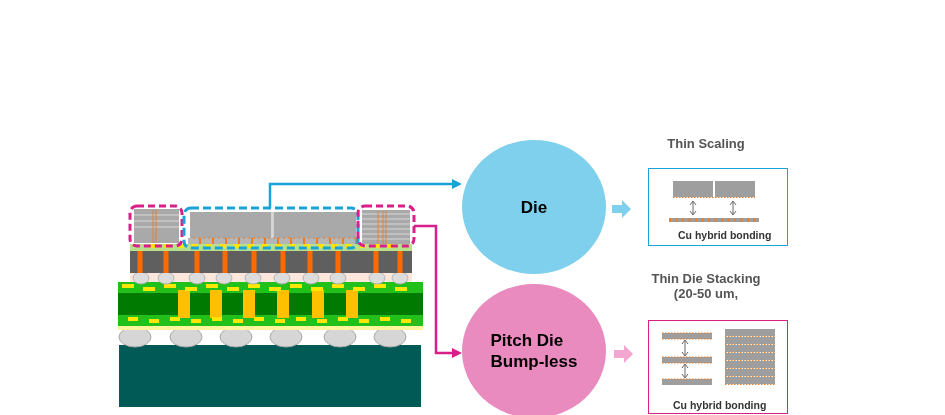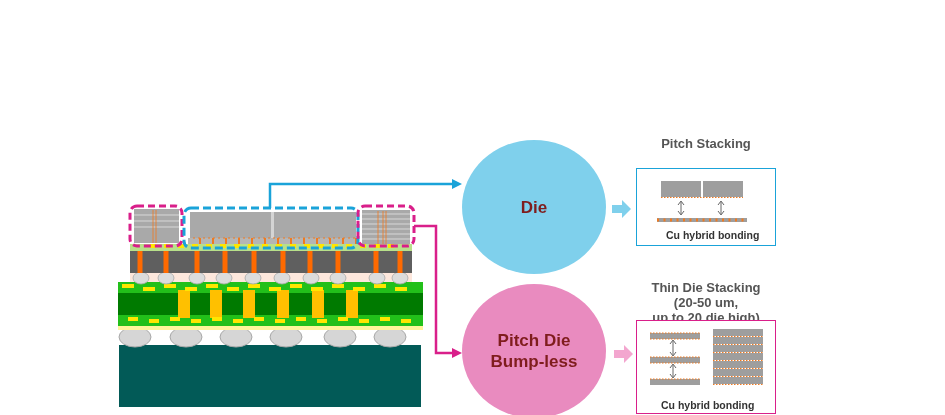--- a/index.html
+++ b/index.html
@@ -1,22 +1,22 @@
 <!DOCTYPE html>
 <html><head>
 <meta charset="utf-8">
 <style>
   html, body { margin: 0; padding: 0; background: #ffffff; }
   body { width: 945px; height: 415px; position: relative; overflow: hidden; font-family: "Liberation Sans", sans-serif; }
   .abs { position: absolute; }
-  .circle { position: absolute; border-radius: 50%; display: flex; align-items: center; justify-content: center; text-align: center; color: #7f1d1d; font-weight: bold; font-size: 17px; line-height: 21px; }
+  .circle { position: absolute; border-radius: 50%; display: flex; align-items: center; justify-content: center; color: #000000; font-weight: bold; font-size: 17px; line-height: 21px; }
   .circle-blue { left: 462px; top: 140px; width: 144px; height: 134px; background: #7fd0ec; }
   .circle-pink { left: 462px; top: 284px; width: 144px; height: 134px; background: #e98bbf; }
   .title { position: absolute; text-align: center; color: #555555; font-weight: bold; font-size: 13px; line-height: 15px; }
-  .box { position: absolute; background: #ffffff; box-sizing: border-box; }
+  .box { position: absolute; background: #ffffff; box-sizing: border-box; margin-left: 12px; }
   .box-blue { left: 636px; top: 168px; width: 140px; height: 78px; border: 1.5px solid #1aa3d9; }
   .box-pink { left: 636px; top: 320px; width: 140px; height: 94px; border: 1.5px solid #d91f8a; }
   .caption { position: absolute; font-size: 10.5px; color: #333333; font-weight: bold; white-space: nowrap; }
 </style>
 </head>
 <body>
 
 <svg class="abs" style="left:0;top:0" width="945" height="415">
 
   <rect x="119" y="345" width="302" height="62" fill="#025a57"></rect>
@@ -225,26 +225,25 @@
   </div>
 </div>
 <div class="circle circle-pink">
   <div>
     <div>Pitch Die</div>
     <div>Bump-less</div>
   </div>
 </div>
 
 <div class="title" style="left:636px; top:136px; width:140px;">
-  <div>Pitch Stacking</div>
-</div>
-<div class="title" style="left:626px; top:280px; width:160px;">
+  <div>Thin Scaling</div>
+</div>
+<div class="title" style="left:626px; top:271px; width:160px;">
   <div>Thin Die Stacking</div>
   <div>(20-50 um,</div>
-  <div>up to 20 die high)</div>
 </div>
 
 <div class="box box-blue">
   <svg class="abs" style="left:0;top:0" width="138" height="76">
     <rect x="24" y="12" width="40" height="16" fill="#9e9e9e"></rect>
     <rect x="66" y="12" width="40" height="16" fill="#9e9e9e"></rect>
     <line x1="24" y1="28.5" x2="106" y2="28.5" stroke="#f07a20" stroke-width="1" stroke-dasharray="1.5,1.5"></line>
     <g>
       <line x1="44" y1="33" x2="44" y2="45" stroke="#666" stroke-width="1"></line>
       <polyline points="41,36 44,32 47,36" fill="none" stroke="#666" stroke-width="1"></polyline>

